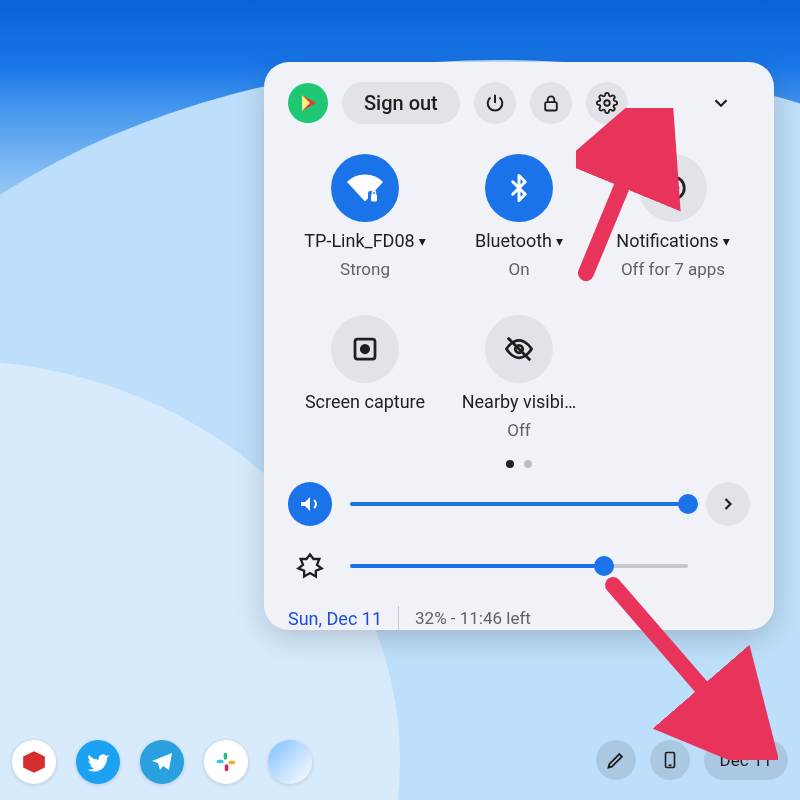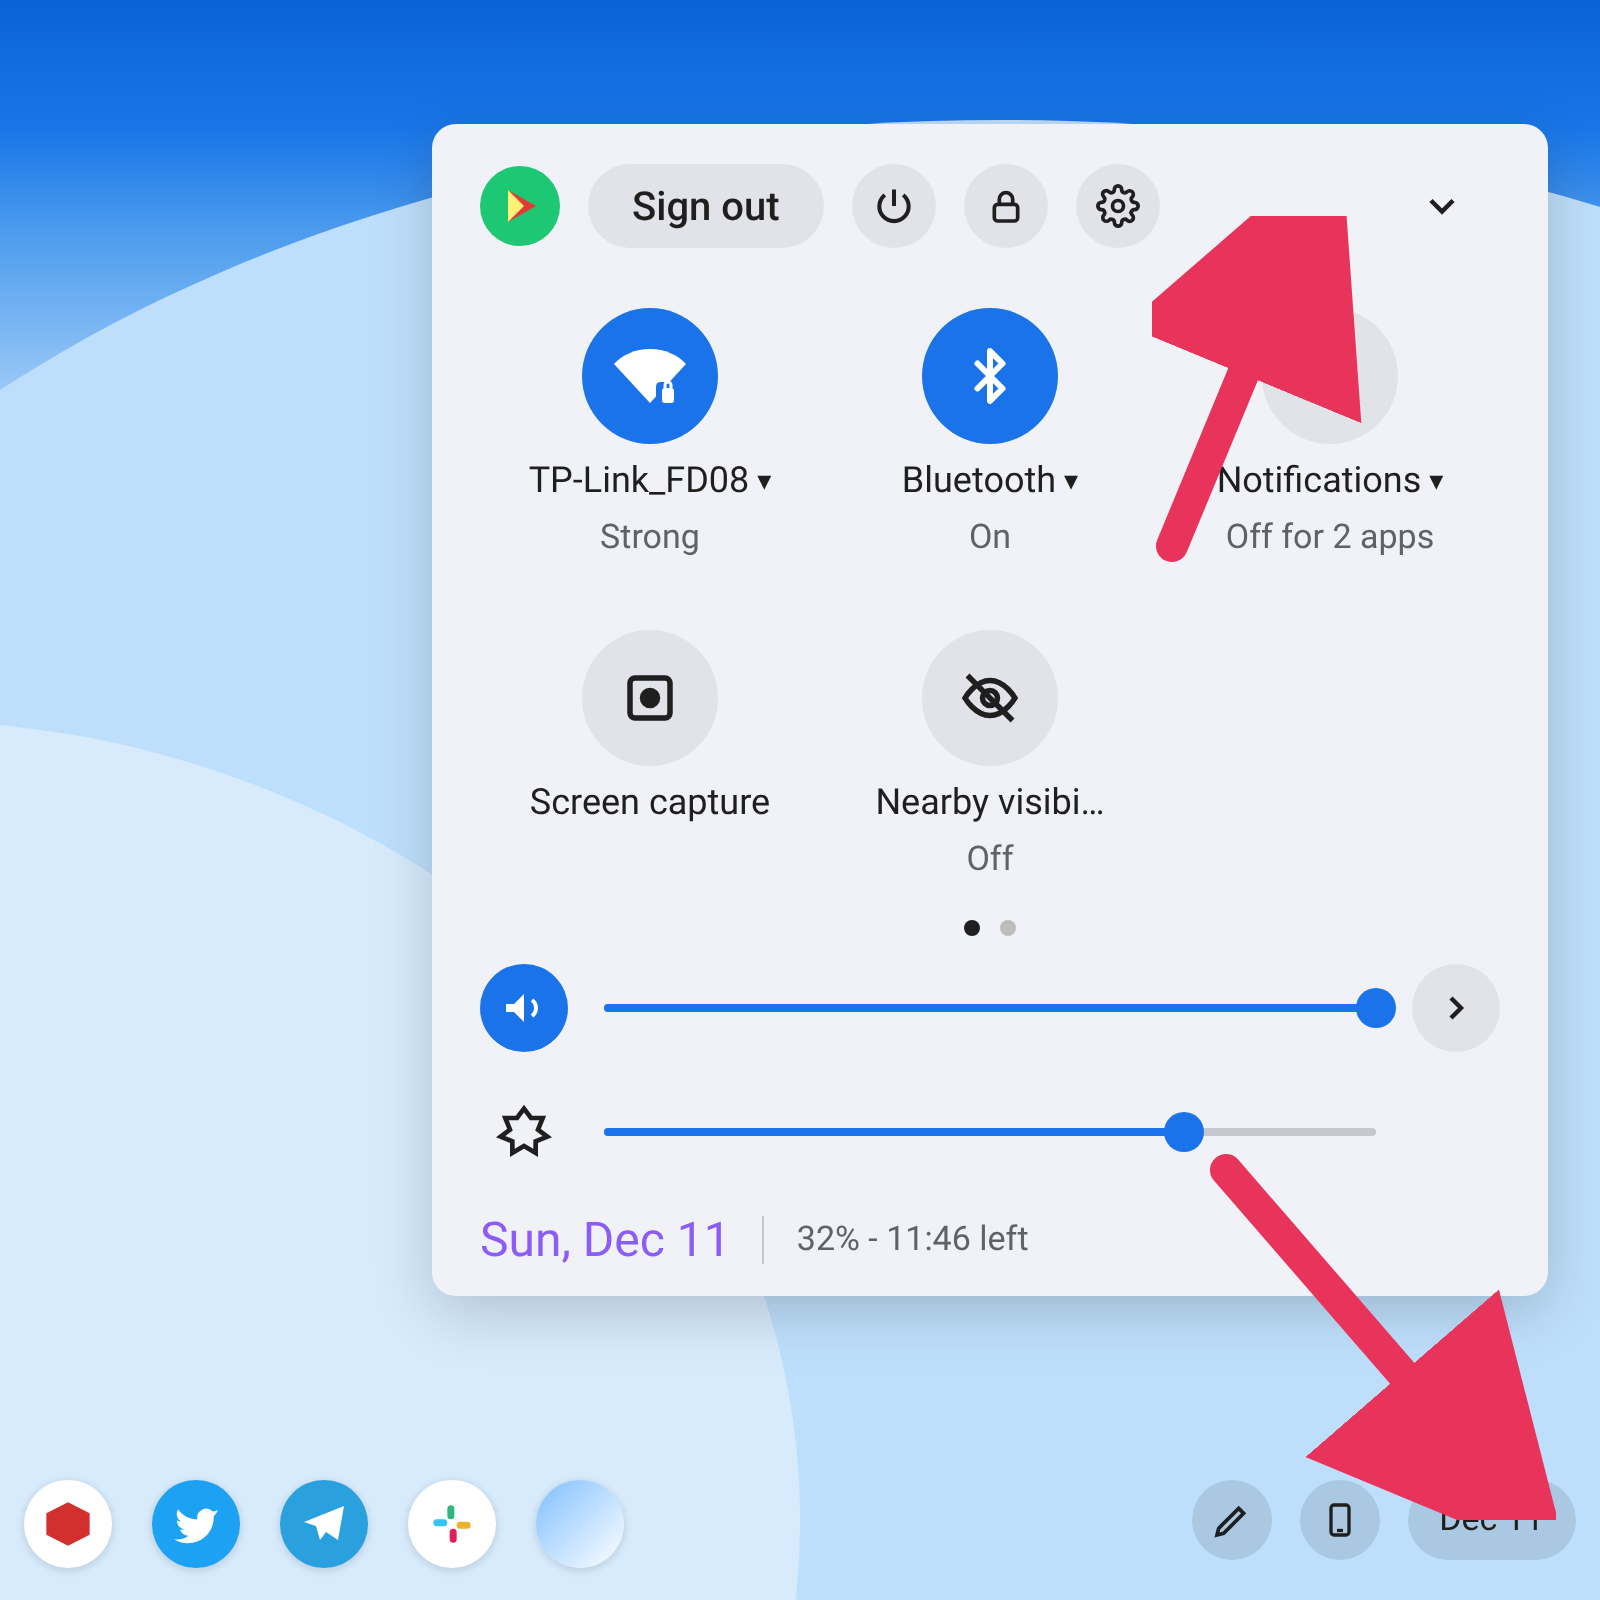--- a/index.html
+++ b/index.html
@@ -57,26 +57,26 @@
     width: 40px; height: 40px; border-radius: 50%;
     background: rgba(0,0,0,0.10);
     display: flex; align-items: center; justify-content: center;
     color:#1f1f1f;
   }
 
   
   .panel {
     position: absolute;
     top: 62px; right: 26px;
-    width: 558px;
+    width: 510px;
     background: #f0f2f7;
-    border-radius: 12px;
+    border-radius: 25px;
     box-shadow: 0 8px 30px rgba(0,0,0,0.18);
     z-index: 10;
-    padding: 20px 24px 14px 24px;
+    padding: 20px 24px 0 24px;
   }
   .panel-header {
     display: flex; align-items: center; gap: 14px;
   }
   .avatar {
     width: 40px; height: 40px; border-radius: 50%;
     background: #1ec773;
     display:flex; align-items:center; justify-content:center;
     font-size: 20px;
   }
@@ -123,21 +123,21 @@
   .slider-icon.plain { color:#1f1f1f; }
   .slider-track {
     position:relative; flex:1; height:4px; border-radius:2px;
     background:#c6c8cd;
   }
   .slider-fill { position:absolute; left:0; top:0; bottom:0; background:#1a73e8; border-radius:2px; }
   .slider-thumb { position:absolute; top:50%; width:20px; height:20px; border-radius:50%; background:#1a73e8; transform:translate(-50%,-50%); }
   .slider-arrow { width:44px; height:44px; border-radius:50%; background:#e1e3e8; display:flex; align-items:center; justify-content:center; color:#1f1f1f; }
 
   .panel-footer { display:flex; align-items:center; gap:16px; margin-top:18px; color:#5f6368; font-size:17px; }
-  .footer-date { color:#8b5cf6; font-size:24px; }
+  .footer-date { color:#1d4ed8; font-size:18px; }
   .vdiv { width:1px; height:24px; background:#c6c8cd; }
 
   
   .arrow {
     position:absolute; z-index:20; pointer-events:none;
   }
   .caret { font-size: 14px; color:#1f1f1f; }
   svg { display:block; }
 </style>
 </head>
@@ -217,21 +217,21 @@
       <div class="big-icon grey">
         <svg width="30" height="30" viewBox="0 0 24 24" fill="none" stroke="#1f1f1f" stroke-width="2.2">
             <circle cx="12" cy="12" r="9"></circle>
             <line x1="7" y1="12" x2="17" y2="12"></line>
           </svg>
       </div>
       <div class="title">
           <span>Notifications</span>
           <span class="caret">▾</span>
         </div>
-      <div class="sub">Off for 2 apps</div>
+      <div class="sub">Off for 7 apps</div>
     </div>
 
     <div class="tile">
       <div class="big-icon grey">
         <svg width="30" height="30" viewBox="0 0 24 24" fill="none" stroke="#1f1f1f" stroke-width="2.2">
             <rect x="4" y="4" width="16" height="16" rx="2"></rect>
             <circle cx="12" cy="12" r="3" fill="#1f1f1f"></circle>
           </svg>
       </div>
       <div class="title wrap">Screen capture</div>

